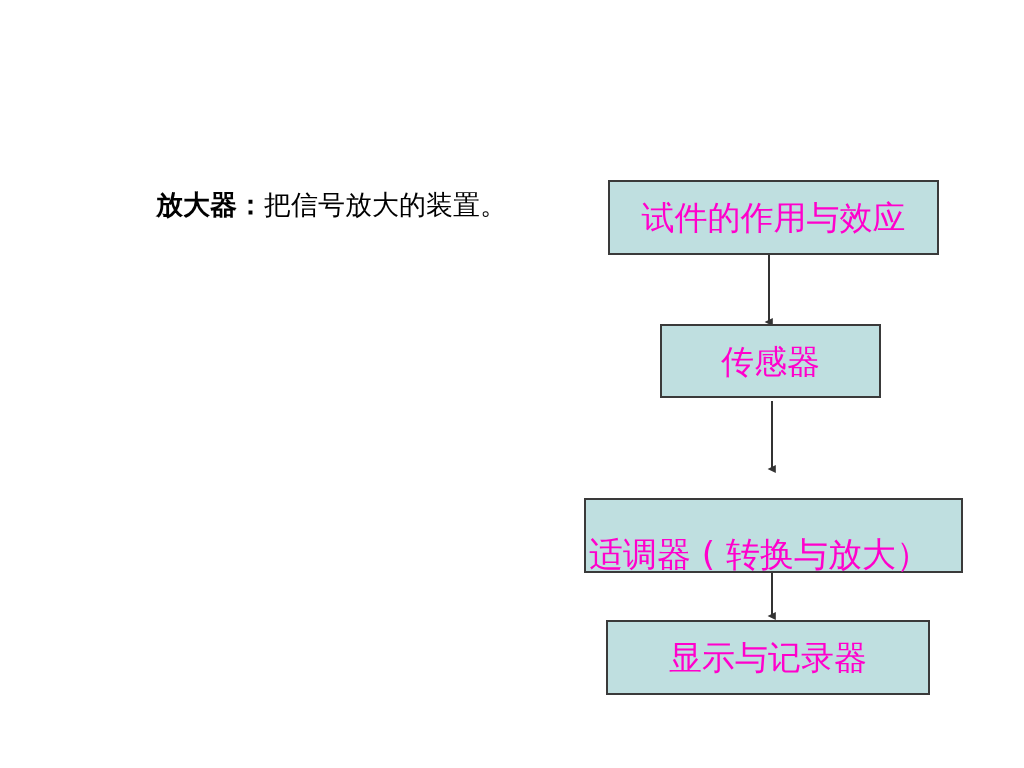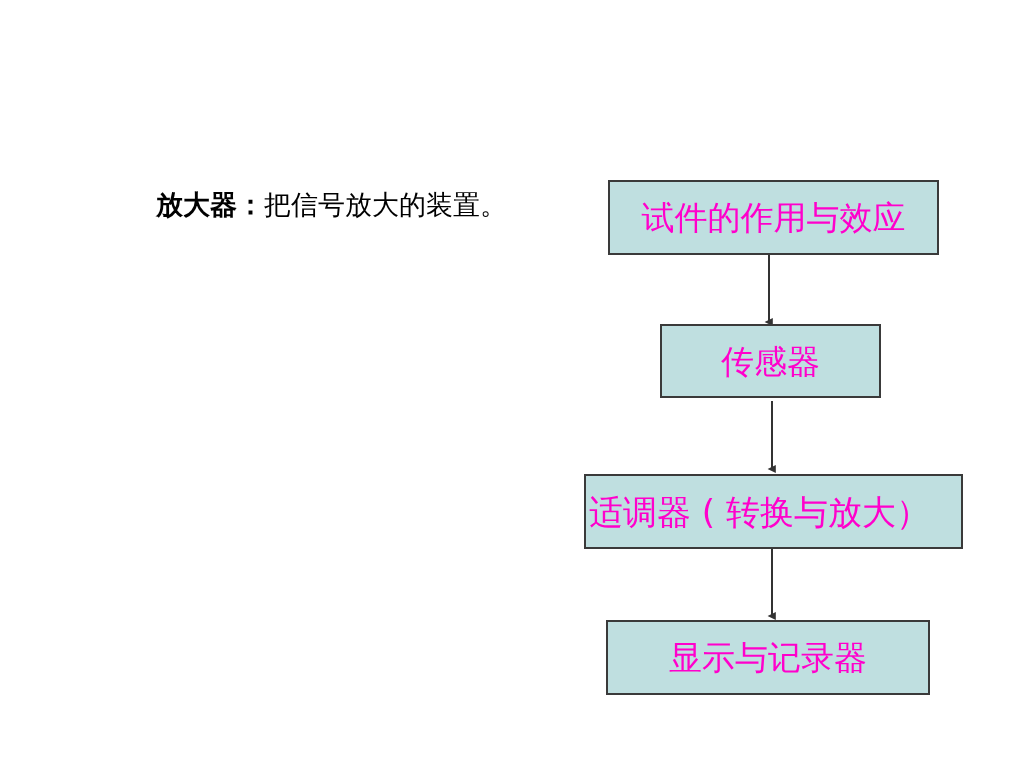--- a/index.html
+++ b/index.html
@@ -69,21 +69,21 @@
   }
   .node .node-label {
     color: #ff00cc;
     font-size: 33px;
     line-height: 1;
     font-family: "DejaVu Sans", "Liberation Sans", sans-serif;
   }
   
   #node-0 { left: 608px;  top: 180px; width: 331px; height: 75px; }
   #node-1 { left: 660px;  top: 324px; width: 221px; height: 74px; }
-  #node-2 { left: 584px;  top: 474px; width: 379px; height: 75px; }
+  #node-2 { left: 584px;  top: 498px; width: 379px; height: 75px; align-items: flex-end; }
   #node-3 { left: 606px;  top: 620px; width: 324px; height: 75px; }
 
   
   #node-2 .node-label {
     position: relative;
     left: -14px;
     font-size: 34px;
   }
 
   .arrow-svg {

